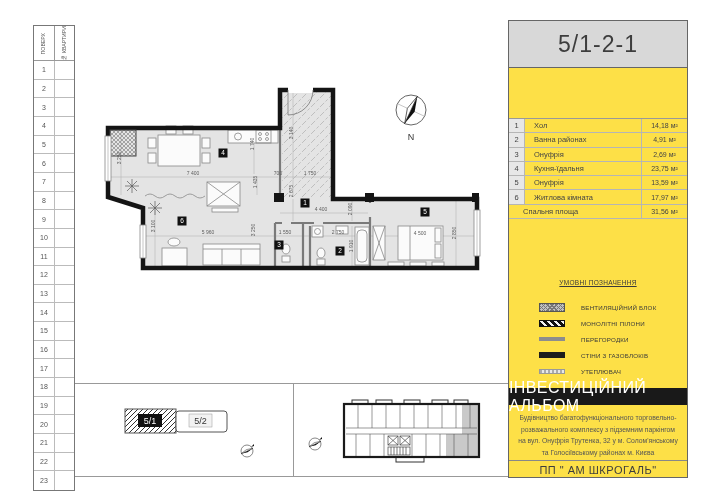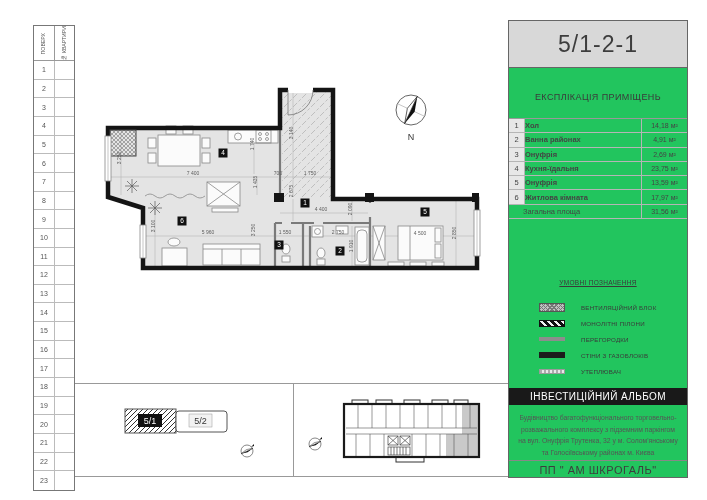--- a/index.html
+++ b/index.html
@@ -14,33 +14,33 @@
   .fl-head .c1{border-right:1px solid #999;display:flex;}
   .fl-head .c2{display:flex;}
   .fl-rows{flex:1;display:grid;grid-template-rows:repeat(23,1fr);}
   .fl-row{display:grid;grid-template-columns:21px 1fr;border-bottom:1px solid #bbb;}
   .fl-row:last-child{border-bottom:none;}
   .fl-c1{border-right:1px solid #bbb;font-size:7px;color:#555;display:flex;align-items:center;justify-content:center;}
   
   .line{position:absolute;background:#999;}
   
   .right-panel{position:absolute;left:508px;top:20px;width:180px;height:458px;
-    border:1px solid #666;box-sizing:border-box;background:#22c55e;}
+    border:1px solid #666;box-sizing:border-box;background:#fde047;}
   .rp-title{position:absolute;left:0;top:0;width:100%;height:47px;background:#d8d8d8;
     border-bottom:1px solid #666;display:flex;align-items:center;justify-content:center;
     font-size:23px;letter-spacing:1px;color:#3d3d3d;box-sizing:border-box;}
   .rp-expl-title{position:absolute;left:0;top:71px;width:100%;text-align:center;
     font-size:9px;letter-spacing:.4px;color:#3a3a3a;}
   .rp-table{position:absolute;left:0;top:97px;width:100%;border-top:1px solid #999;box-sizing:border-box;}
   .xrow{display:grid;grid-template-columns:16px 1fr 46px;height:13.3px;border-bottom:1px solid #b5b5b5;
         font-size:7.5px;color:#444;align-items:center;}
   .xrow.total{grid-template-columns:1fr 46px;}
   .xnum{background:#e7e7e7;border-right:1px solid #b5b5b5;height:100%;display:flex;
         align-items:center;justify-content:center;box-sizing:border-box;}
-  .xname{font-weight:bold;}
+  .xname{padding-left:9px;}
   .xtotname{padding-left:14px;}
   .xarea{border-left:1px solid #b5b5b5;height:100%;display:flex;align-items:center;
          justify-content:center;box-sizing:border-box;font-size:7px;}
   .rp-legend-title{position:absolute;left:0;top:258px;width:100%;text-align:center;
     font-size:6.5px;color:#3a3a3a;text-decoration:underline;letter-spacing:.3px;}
   .rp-legend{position:absolute;left:0;top:278px;width:100%;}
   .lg-item{display:flex;align-items:center;height:16px;padding-left:30px;}
   .lg-item .swbox{width:30px;display:flex;align-items:center;}
   .lg-label{font-size:6.2px;color:#3a3a3a;margin-left:12px;letter-spacing:.2px;}
   .sw{width:26px;}
@@ -48,21 +48,21 @@
     background-image:repeating-linear-gradient(45deg,#777 0 1px,transparent 1px 3px),
                      repeating-linear-gradient(-45deg,#777 0 1px,transparent 1px 3px);
     border:1px solid #555;box-sizing:border-box;}
   .sw-pilon{height:7px;background:repeating-linear-gradient(45deg,#101010 0 3px,#f2f2f2 3px 5px);
     border:1px solid #111;box-sizing:border-box;}
   .sw-partition{height:4px;background:#8d8d8d;}
   .sw-gasblock{height:6px;background:#1c1c1c;}
   .sw-insulation{height:5px;background:repeating-linear-gradient(90deg,#ababab 0 2px,#e8e8e8 2px 4px);
     border:1px solid #9a9a9a;box-sizing:border-box;}
   .rp-bar{position:absolute;left:0;top:367px;width:100%;height:17px;background:#191919;
-    color:#fff;display:flex;align-items:center;justify-content:center;font-size:10px;letter-spacing:.4px;}
+    color:#fff;display:flex;align-items:center;justify-content:center;font-size:16px;letter-spacing:.4px;}
   .rp-address{position:absolute;left:0;top:387px;width:100%;height:52px;box-sizing:border-box;
     padding:4px 8px 0 8px;text-align:center;font-size:6.8px;line-height:1.7;color:#555;}
   .rp-company{position:absolute;left:0;top:439px;width:100%;height:19px;border-top:1px solid #888;
     box-sizing:border-box;display:flex;align-items:center;justify-content:center;
     font-size:11px;color:#3d3d3d;letter-spacing:.5px;}
   
   .plan{position:absolute;left:88px;top:78px;width:420px;height:235px;}
   .compass-big{position:absolute;left:388px;top:86px;width:46px;height:62px;}
   .site-key{position:absolute;left:123px;top:404px;width:115px;height:36px;}
   .mini-compass1{position:absolute;left:238px;top:441px;width:18px;height:18px;}
@@ -392,21 +392,20 @@
       <rect x="68" y="6" width="16" height="4"></rect>
         <rect x="96" y="6" width="16" height="4"></rect>
       <rect x="118" y="6" width="14" height="4"></rect>
         <rect x="60" y="63" width="28" height="5"></rect>
     </g>
     <rect x="8" y="10" width="135" height="53" fill="none" stroke="#1a1a1a" stroke-width="2.2"></rect>
   </svg>
 
   <div class="right-panel">
     <div class="rp-title">5/1-2-1</div>
-    <div class="rp-expl-title">ЕКСПЛІКАЦІЯ ПРИМІЩЕНЬ</div>
     <div class="rp-table">
         <div class="xrow">
           <div class="xnum">1</div>
           <div class="xname">Хол</div>
           <div class="xarea">14,18 м²</div>
         </div>
         <div class="xrow">
           <div class="xnum">2</div>
           <div class="xname">Ванна районах</div>
           <div class="xarea">4,91 м²</div>
@@ -425,21 +424,21 @@
           <div class="xnum">5</div>
           <div class="xname">Онуфрія</div>
           <div class="xarea">13,59 м²</div>
         </div>
         <div class="xrow">
           <div class="xnum">6</div>
           <div class="xname">Житлова кімната</div>
           <div class="xarea">17,97 м²</div>
         </div>
         <div class="xrow total">
-          <div class="xtotname">Загальна площа</div>
+          <div class="xtotname">Спальня площа</div>
           <div class="xarea">31,56 м²</div>
         </div>
       </div>
     <div class="rp-legend-title">УМОВНІ ПОЗНАЧЕННЯ</div>
     <div class="rp-legend">
         <div class="lg-item">
           <div class="swbox">
             <div class="sw sw-vent"></div>
           </div>
           <span class="lg-label">ВЕНТИЛЯЦІЙНИЙ БЛОК</span>

